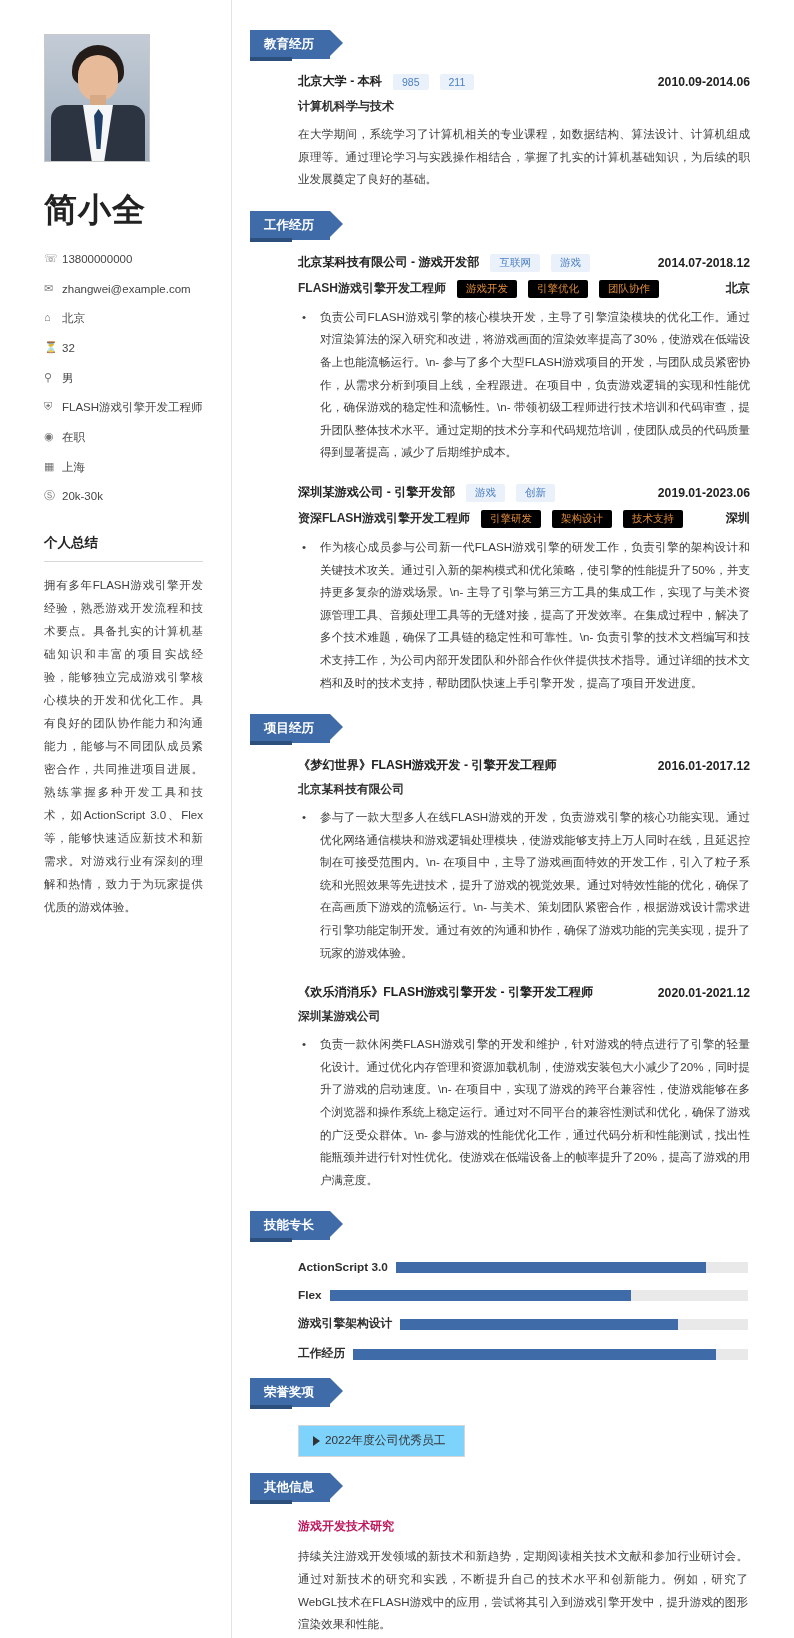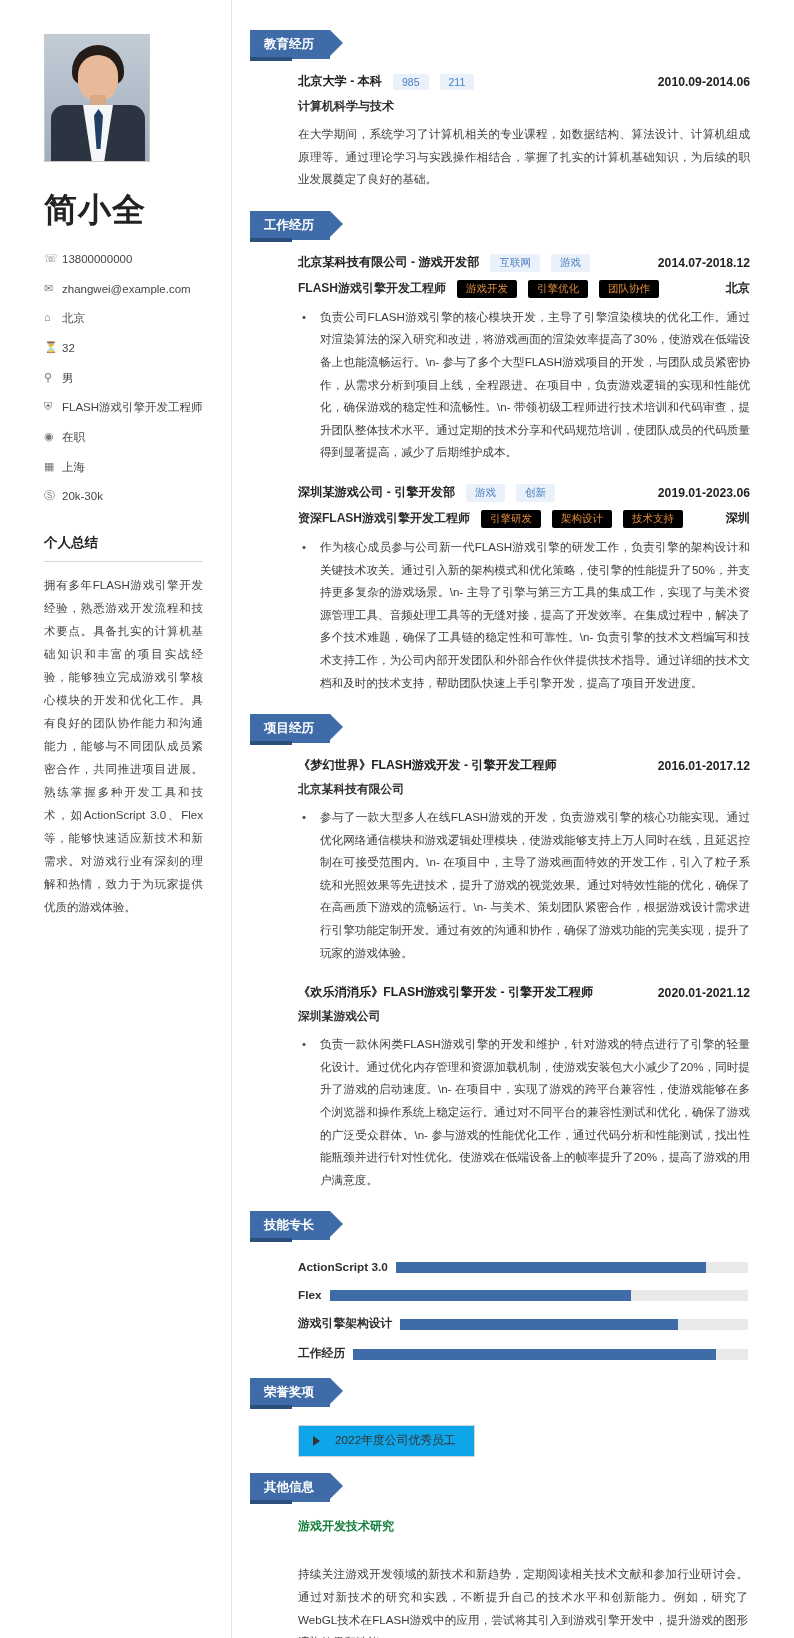--- a/index.html
+++ b/index.html
@@ -176,36 +176,36 @@
     background: #e9e9e9;
     position: relative;
     min-width: 40px;
   }
   .skill-fill { position: absolute; left:0; top:0; bottom:0; background: #3f6ca8; }
   
   .honors { padding: 4px 16px 10px 48px; }
   .honor-chip {
     display: inline-flex;
     align-items: center;
-    gap: 15px;
+    gap: 5px;
     border: 1px solid #d5d5d5;
     padding: 7px 18px 7px 14px;
     font-size: 11.8px;
     color: #333;
-    background: #0ea5e9;
+    background: #7dd3fc;
   }
   .honor-chip .tri {
     width: 0; height: 0;
     border-left: 7px solid #333;
     border-top: 5px solid transparent;
     border-bottom: 5px solid transparent;
   }
   
   .other { padding: 2px 16px 10px 48px; }
-  .other-title { font-size: 12px; font-weight: bold; color: #15803d; margin-bottom: 28px; }
+  .other-title { font-size: 12px; font-weight: bold; color: #be185d; margin-bottom: 10px; }
   .other-body { font-size: 11.6px; line-height: 1.95; color: #3c3c3c; text-align: justify; }
 </style>
 </head>
 <body>
 
 <div class="page">
 
   <aside class="sidebar">
     <div class="photo">
       <div class="hair"></div>

